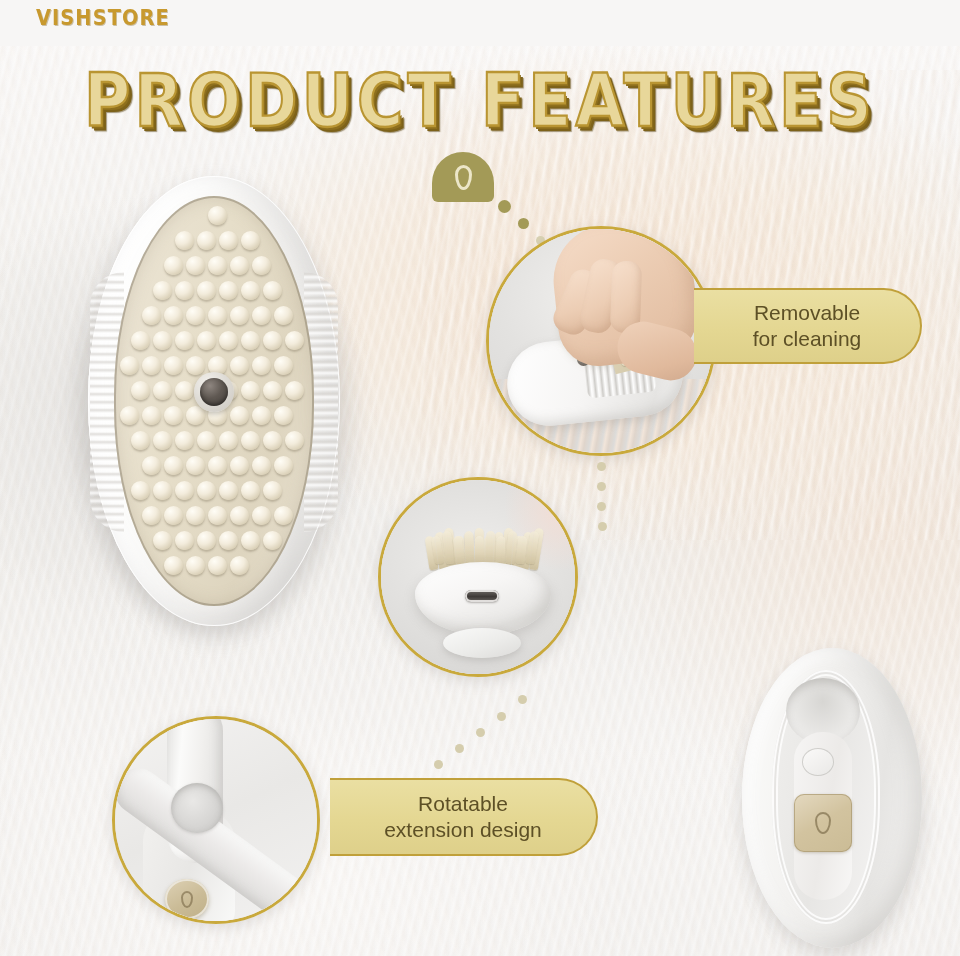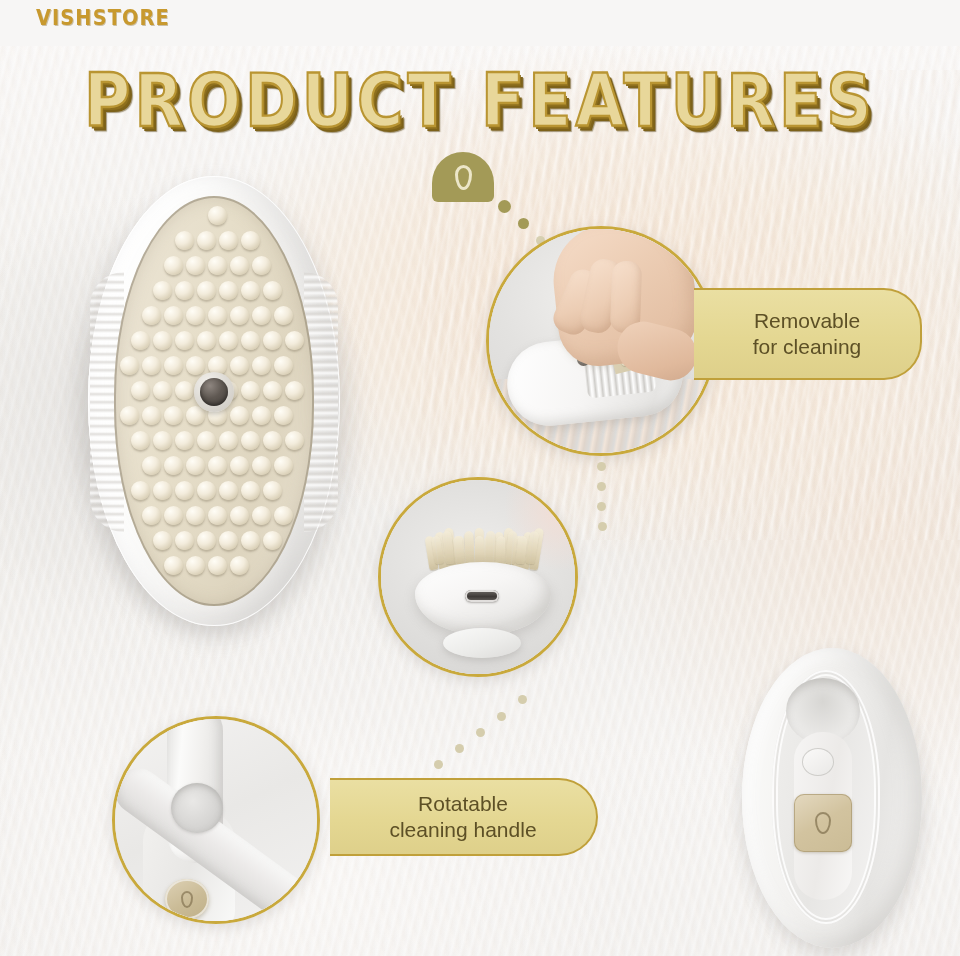--- a/index.html
+++ b/index.html
@@ -412,21 +412,21 @@
     display: flex;
     align-items: center;
     justify-content: center;
     text-align: center;
     color: #5d5026;
     font-family: "Liberation Sans", sans-serif;
     line-height: 1.22;
   }
   .pill-text { display: block; padding: 0 10px; }
   .p1 {
-    left: 694px; top: 288px; width: 228px; height: 92px;
+    left: 694px; top: 288px; width: 228px; height: 76px;
     border-radius: 0 38px 38px 0;
     border-left: none;
     font-size: 21px;
   }
   .p2 {
     left: 586px; top: 542px; width: 272px; height: 78px;
     border-radius: 0 39px 39px 0;
     border-left: none;
     font-size: 21px;
   }
@@ -717,17 +717,17 @@
     <span class="pill-text">
       <span>Removable</span><br>
       <span>for cleaning</span>
     </span>
   </div>
 
 
   <div class="pill p3">
     <span class="pill-text">
       <span>Rotatable</span><br>
-      <span>cleaning handle</span>
+      <span>extension design</span>
     </span>
   </div>
 
 </div>
 
 </body></html>

